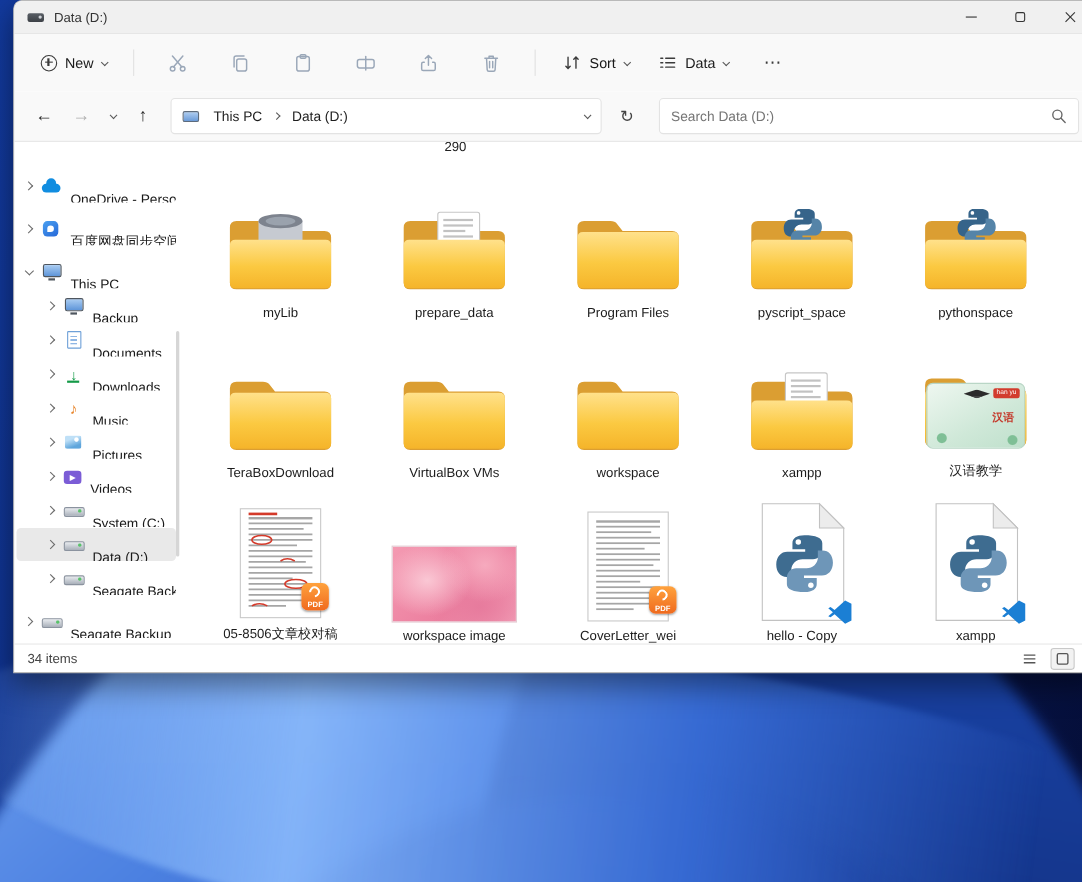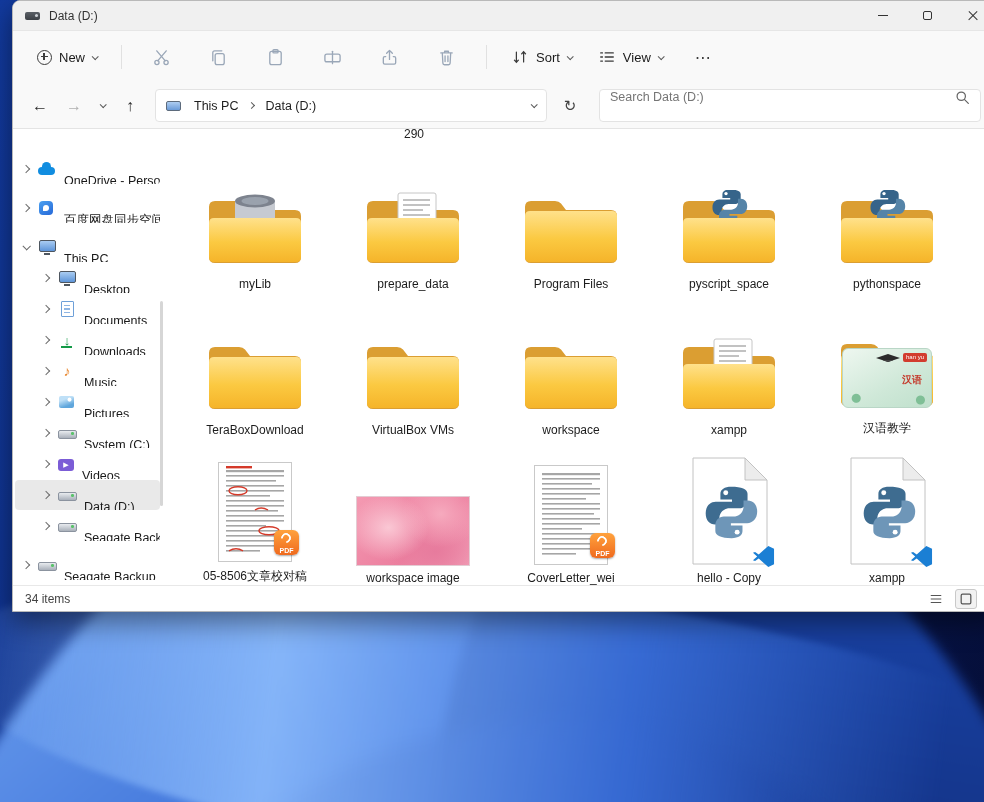--- a/index.html
+++ b/index.html
@@ -71,21 +71,21 @@
   .nav-chev-btn { width:22px; }
   .addressbar { display:flex; align-items:center; width:392px; height:33px; margin-left:8px; padding:0 10px;
     background:#fff; border:1px solid #e3e3e3; border-radius:4px; }
   .addr-pc-icon { position:relative; width:15px; height:10px; border:1.4px solid #5d6b7c; border-radius:2px;
     background:linear-gradient(#aecdf1,#6b9bd8); margin-right:9px; }
   .crumb { font-size:12.5px; color:#1e1e1e; padding:3px 4px; border-radius:3px; }
   .crumb-chev { margin:0 7px; }
   .addr-end-chev { margin-left:auto; }
   .refresh-btn { border:none; background:transparent; font-size:15px; color:#444; width:34px; height:32px;
     margin-left:6px; border-radius:4px; }
-  .searchbox { display:flex; align-items:flex-start; flex:1; height:33px; margin-left:12px; margin-right:4px;
+  .searchbox { display:flex; align-items:center; flex:1; height:33px; margin-left:12px; margin-right:4px;
     padding:0 10px; background:#fff; border:1px solid #e3e3e3; border-radius:4px;gap:48px; }
   .search-placeholder { font-size:12.5px; color:#757575; }
   .searchbox svg { margin-left:auto; width:15px; height:15px; stroke:#666; fill:none; stroke-width:1.5; stroke-linecap:round; }
 
   
   .sidebar { position:absolute; left:0; top:128px; width:153px; bottom:26px; background:#fff;
     overflow:hidden; padding-top:16px; }
   .side-item { display:flex; align-items:center; height:30px; margin:1px 6px 1px 2px; padding-left:8px;
     border-radius:4px; font-size:12.5px; color:#191919; white-space:nowrap; overflow:hidden; }
   .side-item.root { margin-top:9px; }
@@ -271,21 +271,21 @@
             <path d="M6 4.5 v11 M3.8 13.5 L6 15.8 8.2 13.5"></path>
             <path d="M14 15.5 v-11 M11.8 6.5 L14 4.2 16.2 6.5"></path>
           </svg>
         <span>Sort</span>
         <span class="chev down sm"></span>
       </button>
       <button class="tb-txt">
         <svg viewBox="0 0 20 20">
             <path d="M3 5.5 h2 M8 5.5 h9 M3 10 h2 M8 10 h9 M3 14.5 h2 M8 14.5 h9"></path>
           </svg>
-        <span>View</span>
+        <span>Data</span>
         <span class="chev down sm"></span>
       </button>
       <button class="tb-ic">
         <span class="more-dots">⋯</span>
       </button>
     </div>
 
     <div class="navbar">
       <button class="nav-btn">
           <span>←</span>
@@ -331,21 +331,21 @@
     <span class="side-label">百度网盘同步空间</span>
   </div>
           <div class="side-item root">
     <span class="chev down"></span>
     <span class="icn icn-pc"></span>
     <span class="side-label">This PC</span>
   </div>
           <div class="side-item child">
     <span class="chev right"></span>
     <span class="icn icn-desktop"></span>
-    <span class="side-label">Desktop</span>
+    <span class="side-label">Backup</span>
   </div>
           <div class="side-item child">
     <span class="chev right"></span>
     <span class="icn icn-documents"></span>
     <span class="side-label">Documents</span>
   </div>
           <div class="side-item child">
     <span class="chev right"></span>
     <span class="icn icn-downloads">↓</span>
     <span class="side-label">Downloads</span>
@@ -355,27 +355,27 @@
     <span class="icn icn-music">♪</span>
     <span class="side-label">Music</span>
   </div>
           <div class="side-item child">
     <span class="chev right"></span>
     <span class="icn icn-pictures"></span>
     <span class="side-label">Pictures</span>
   </div>
           <div class="side-item child">
     <span class="chev right"></span>
+    <span class="icn icn-videos">▶</span>
+    <span class="side-label">Videos</span>
+  </div>
+          <div class="side-item child">
+    <span class="chev right"></span>
     <span class="icn icn-drive"></span>
     <span class="side-label">System (C:)</span>
-  </div>
-          <div class="side-item child">
-    <span class="chev right"></span>
-    <span class="icn icn-videos">▶</span>
-    <span class="side-label">Videos</span>
   </div>
           <div class="side-item child selected">
     <span class="chev right"></span>
     <span class="icn icn-drive"></span>
     <span class="side-label">Data (D:)</span>
   </div>
           <div class="side-item child">
     <span class="chev right"></span>
     <span class="icn icn-drive"></span>
     <span class="side-label">Seagate Backup</span>

